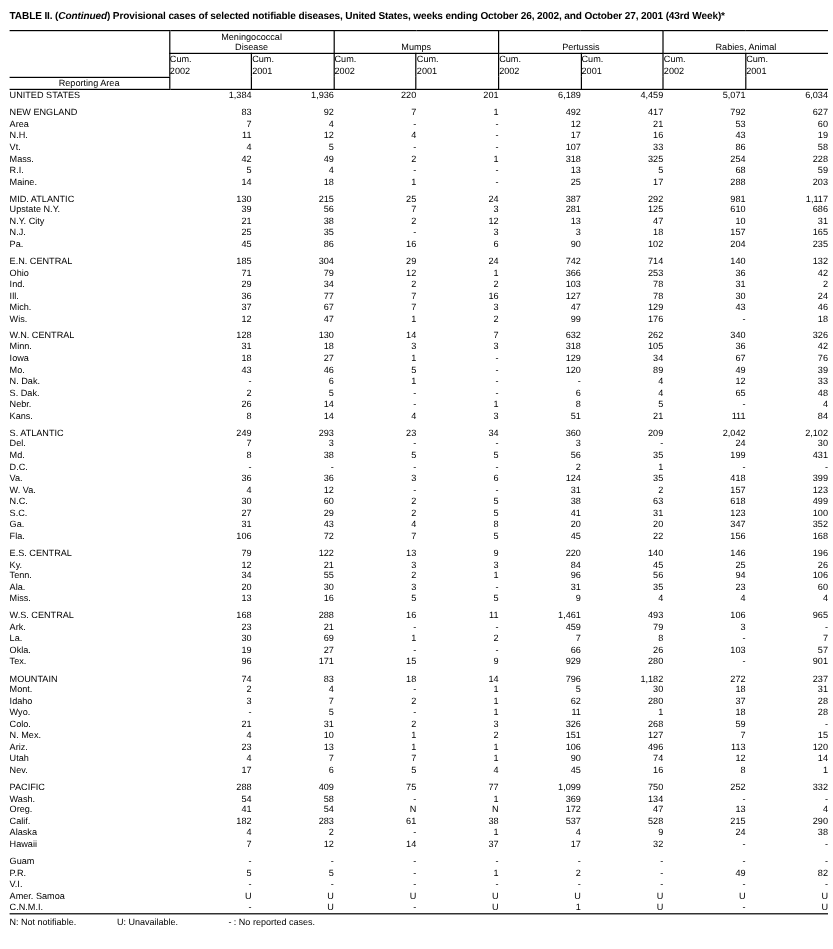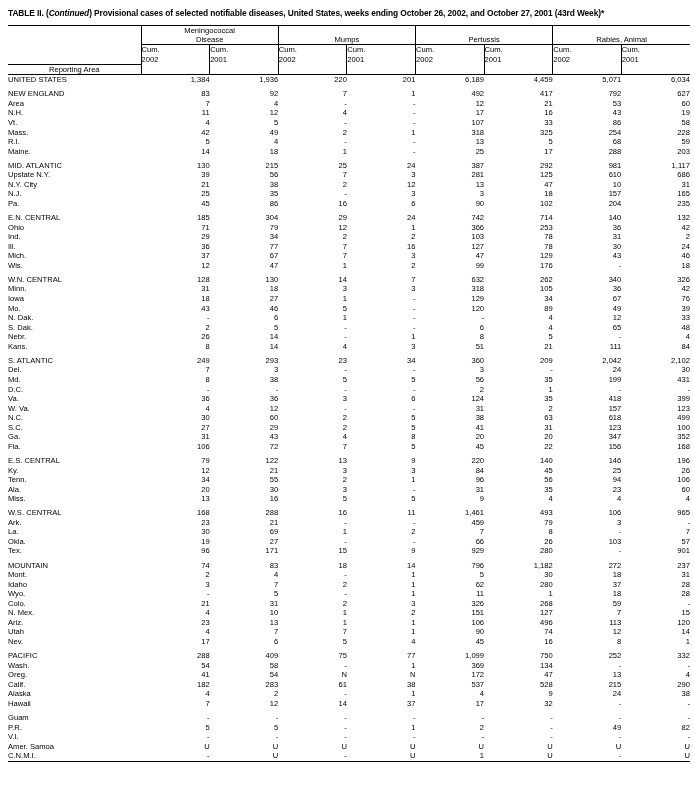--- a/index.html
+++ b/index.html
@@ -942,15 +942,18 @@
           <td class="num">1</td>
           <td class="num">U</td>
           <td class="num">-</td>
           <td class="num">U</td>
         </tr>
       </tbody>
   </table>
 
   <div class="foot-rule"></div>
   <div class="foot">
+    <div class="ln1">
+      <span>N: Not notifiable.</span><span class="sp1"></span><span>U: Unavailable.</span><span class="sp2"></span><span>- : No reported cases.</span>
+    </div>
   </div>
 
 </div>
 
 </body></html>

